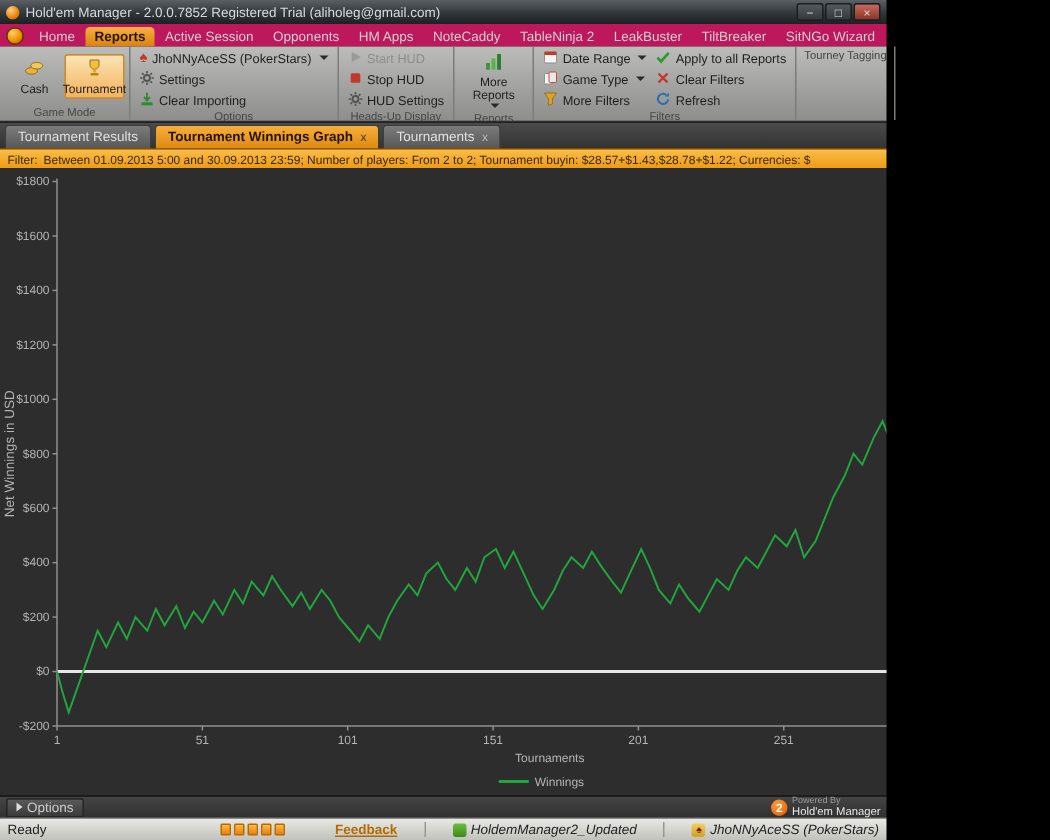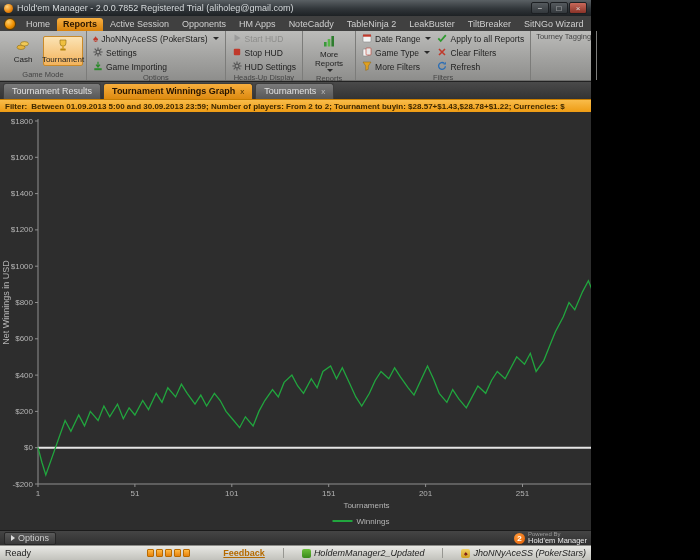--- a/index.html
+++ b/index.html
@@ -9,21 +9,21 @@
 
   
   .titlebar { height:16px; background:linear-gradient(#5a6064,#31363a 55%,#1d2124); display:flex; align-items:center; padding:0 4px; gap:4px; flex:none; }
   .app-icon { width:9px; height:9px; border-radius:50%; background:radial-gradient(circle at 35% 30%,#ffd27a,#e8820a 60%,#a85a00); flex:none; }
   .title-text { color:#d6dadc; font-size:9px; flex:1; white-space:nowrap; overflow:hidden; }
   .win-btns { display:flex; gap:1px; }
   .winbtn { width:18px; height:12px; font-size:8px; line-height:11px; text-align:center; color:#ddd; background:linear-gradient(#555a5e,#33383c); border:1px solid #1c1f22; border-radius:2px; }
   .winbtn.close { background:linear-gradient(#c9695a,#8a3328); }
 
   
-  .ribbon-tabs { height:15px; background:#404040; display:flex; align-items:flex-end; padding:0 2px; gap:1px; flex:none; white-space:nowrap; overflow:hidden; }
+  .ribbon-tabs { height:15px; background:#be185d; display:flex; align-items:flex-end; padding:0 2px; gap:1px; flex:none; white-space:nowrap; overflow:hidden; }
   .orb { width:12px; height:12px; border-radius:50%; background:radial-gradient(circle at 35% 30%,#ffcf6a,#f09000 55%,#9a5a00); margin:0 3px 1px 2px; border:1px solid #5a3a00; flex:none; }
   .rtab { color:#cfcfcf; font-size:9px; padding:1px 6px 2px; border-radius:3px 3px 0 0; flex:none; }
   .rtab.active { background:linear-gradient(#f8b043,#d9820a); color:#2a1600; font-weight:bold; }
 
   
   .ribbon { height:50px; background:linear-gradient(#bcbcba,#a2a2a0 55%,#8e8e8c); display:flex; border-bottom:1px solid #6f6f6d; flex:none; }
   .rgroup { display:flex; flex-direction:column; border-right:1px solid #7c7c7a; padding:1px 3px 0; flex:none; }
   .rg-content { flex:1; display:flex; align-items:center; }
   .rg-label { font-size:7.5px; color:#454545; text-align:center; padding:0 2px 1px; }
   .bigbtn { width:40px; display:flex; flex-direction:column; align-items:center; justify-content:center; gap:1px; font-size:8px; color:#1e1e1e; border:1px solid transparent; border-radius:2px; padding:1px; text-align:center; line-height:1.05; }
@@ -36,21 +36,21 @@
   .ic { flex:none; display:inline-block; }
 
   
   .report-tabs { height:18px; background:linear-gradient(#4a4a4a,#333); display:flex; align-items:flex-end; padding:2px 3px 0; gap:2px; border-top:1px solid #222; flex:none; }
   .ptab { font-size:9px; color:#e0e0e0; background:linear-gradient(#7b7b7b,#575757); padding:2px 8px 3px; border-radius:3px 3px 0 0; border:1px solid #3d3d3d; border-bottom:none; display:flex; align-items:center; gap:5px; white-space:nowrap; }
   .ptab.active { background:linear-gradient(#f7ae3d,#dd8a10); color:#261400; font-weight:bold; }
   .tab-close { font-size:8px; color:#4a3000; font-weight:normal; }
   .ptab:not(.active) .tab-close { color:#bbb; }
 
   
-  .filterbar { height:13px; background:linear-gradient(#f9bc4a,#ee9c14); font-size:8px; font-weight:bold; color:#3d2800; display:flex; align-items:center; padding:0 5px; gap:4px; white-space:nowrap; overflow:hidden; border-top:1px solid #c87d00; flex:none; }
+  .filterbar { height:13px; background:linear-gradient(#f9bc4a,#ee9c14); font-size:8px; font-weight:normal; color:#3d2800; display:flex; align-items:center; padding:0 5px; gap:4px; white-space:nowrap; overflow:hidden; border-top:1px solid #c87d00; flex:none; }
 
   
   .chart-area { flex:1; background:#2d2d2d; position:relative; overflow:hidden; }
   .chart-area svg { display:block; }
   .tick { font-size:8px; fill:#b4b4b4; font-family:"Liberation Sans", sans-serif; }
   .axlabel { font-size:9px; fill:#b4b4b4; font-family:"Liberation Sans", sans-serif; }
 
   
   .options-bar { height:15px; background:linear-gradient(#454545,#303030); border-top:1px solid #1b1b1b; display:flex; align-items:center; padding:0 4px; color:#ccc; font-size:9px; flex:none; }
   .opt-btn { display:flex; align-items:center; gap:3px; padding:0 6px; height:13px; background:linear-gradient(#5a5a5a,#3a3a3a); border:1px solid #262626; border-radius:2px; }
@@ -147,21 +147,21 @@
                     <line x1="2.8" y1="7.2" x2="1.7" y2="8.3"></line>
                   </g>
                 </svg></span>
             <span>Settings</span>
           </div>
           <div class="smallbtn">
             <span class="ic"><svg width="10" height="10" viewBox="0 0 10 10">
                   <path d="M5 0.8v4.4M3 3.6L5 6l2-2.4" stroke="#2e8b2e" stroke-width="1.2" fill="none"></path>
                   <rect x="1.3" y="7.2" width="7.4" height="2" fill="#2e8b2e"></rect>
                 </svg></span>
-            <span>Game Importing</span>
+            <span>Clear Importing</span>
           </div>
         </div>
       </div>
       <div class="rg-label">Options</div>
     </div>
 
     <div class="rgroup">
       <div class="rg-content">
         <div class="smallcol">
           <div class="smallbtn disabled">

